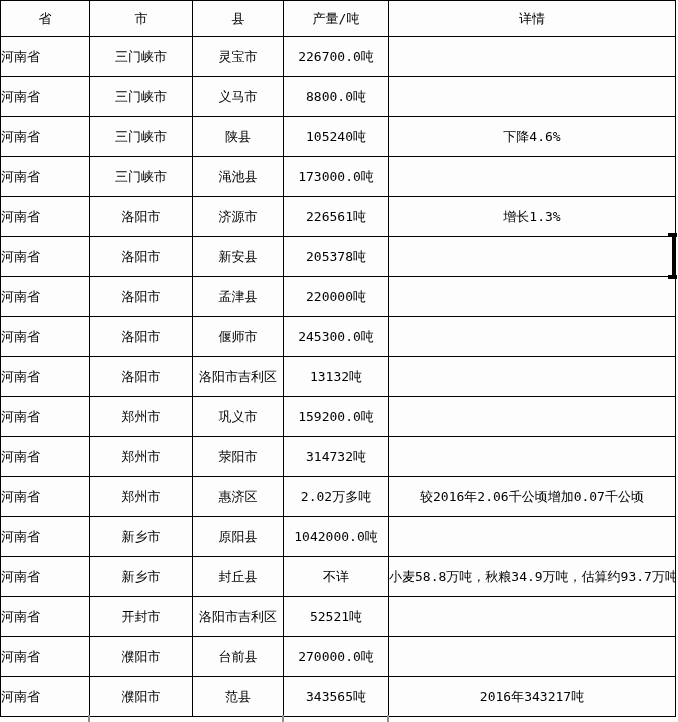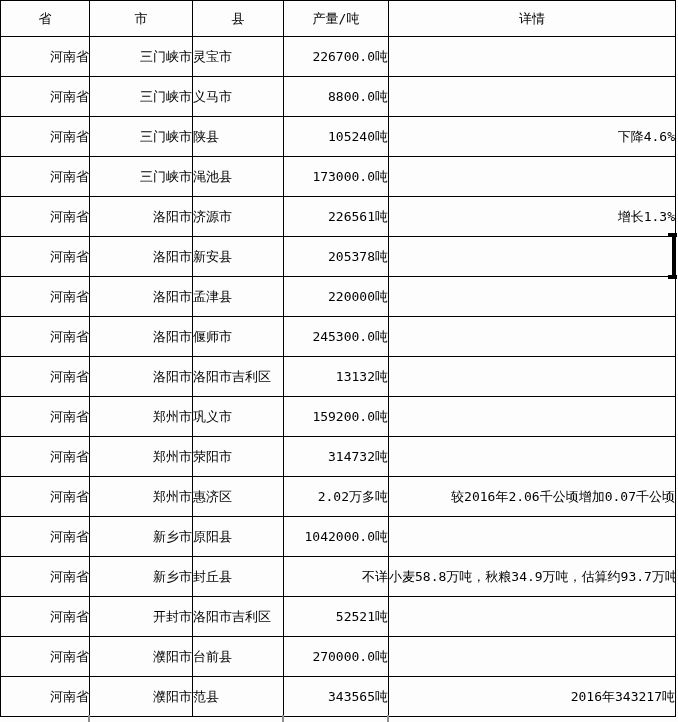--- a/index.html
+++ b/index.html
@@ -41,30 +41,30 @@
   table.grid thead th {
     height: 35px;
     text-align: center;
     vertical-align: middle;
   }
   table.grid tbody td {
     height: 39px;
     vertical-align: middle;
   }
   td.col-province {
-    text-align: right;
+    text-align: left;
   }
   td.col-city,
   td.col-production,
   td.col-details {
-    text-align: right;
+    text-align: center;
     padding-left: 5px;
   }
   td.col-county {
-    text-align: left;
+    text-align: center;
     vertical-align: bottom;
     padding-bottom: 4px;
   }
   
   .cursor-bar {
     position: absolute;
     left: 672px;
     top: 234px;
     width: 3px;
     height: 45px;

